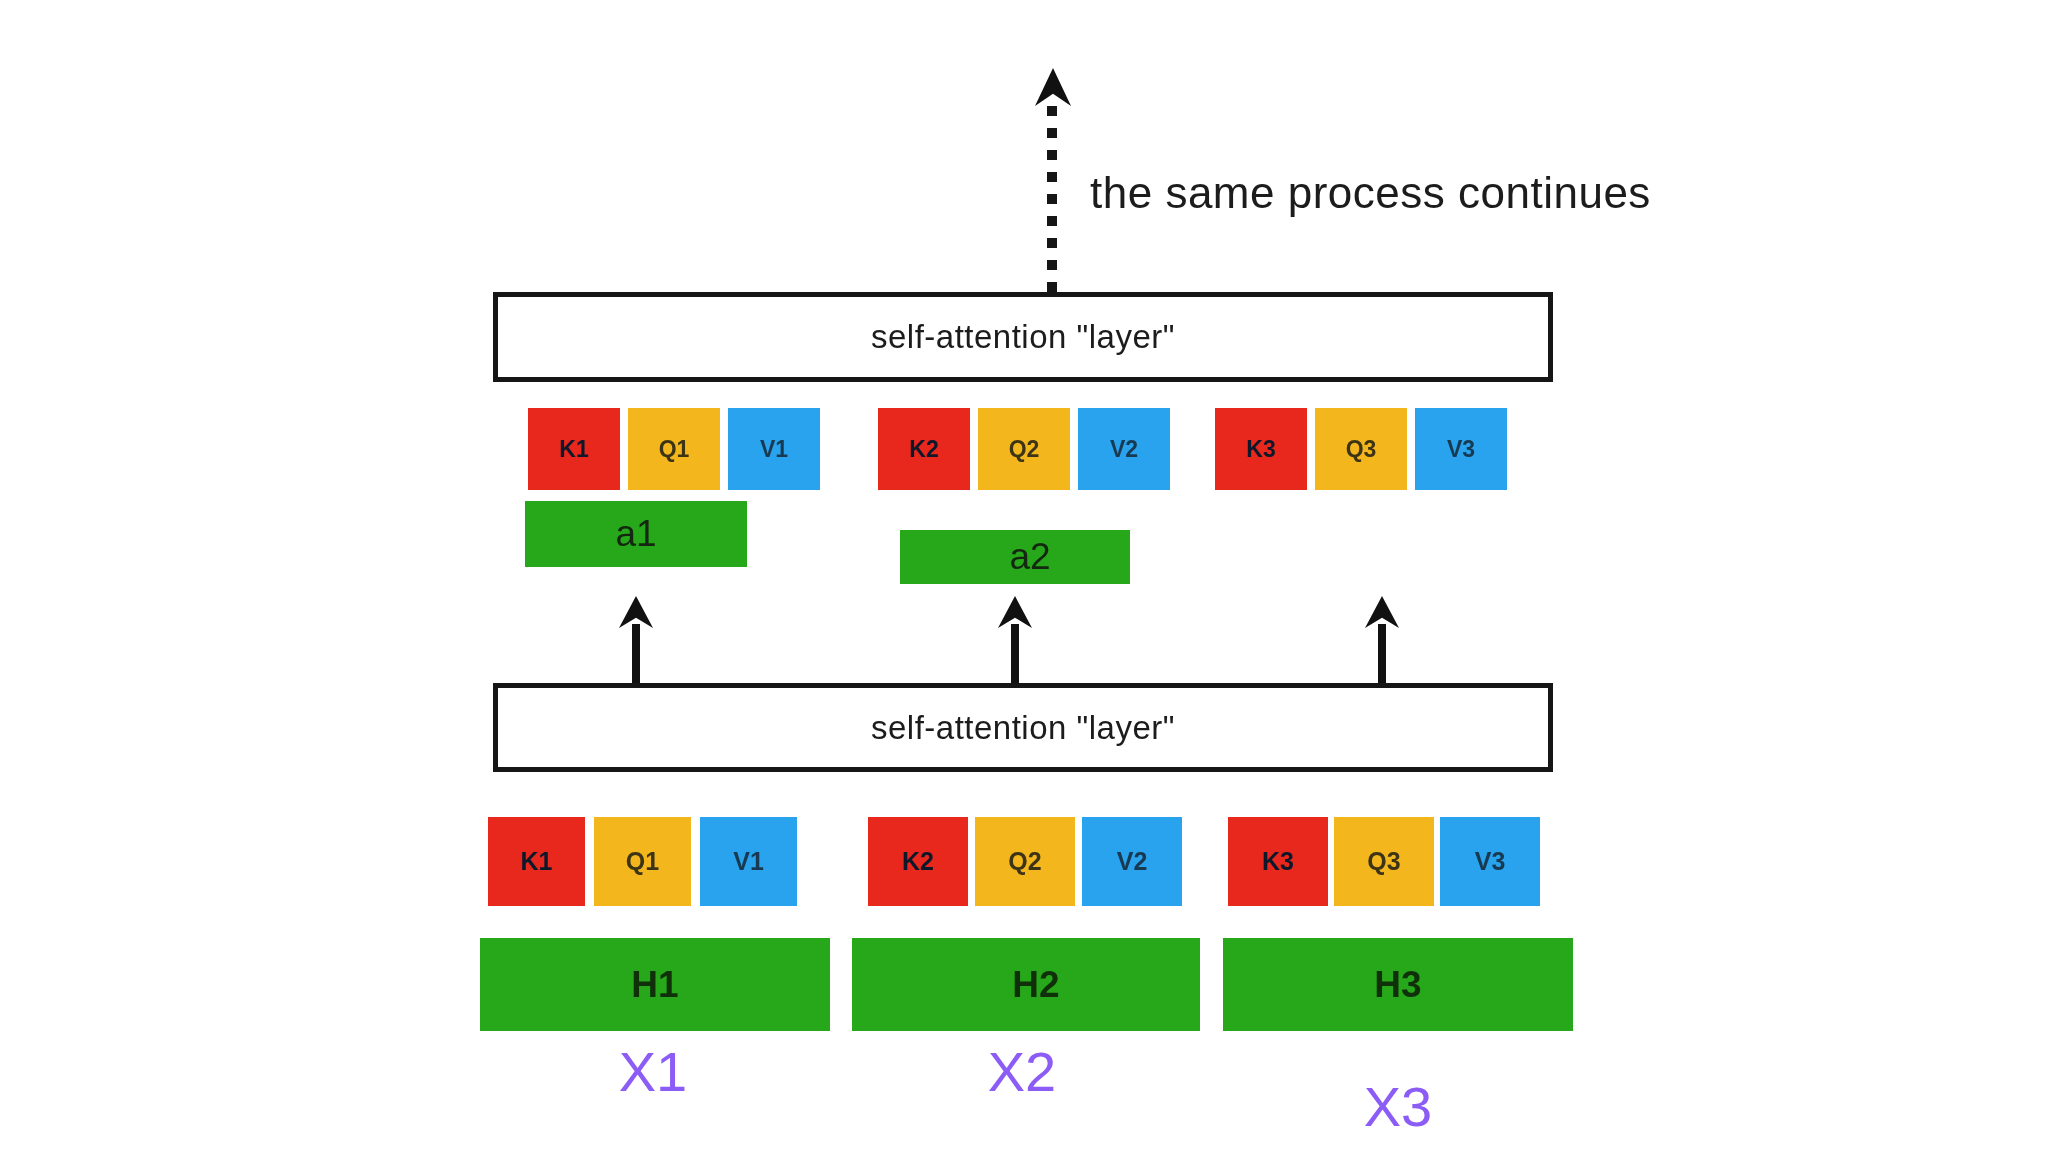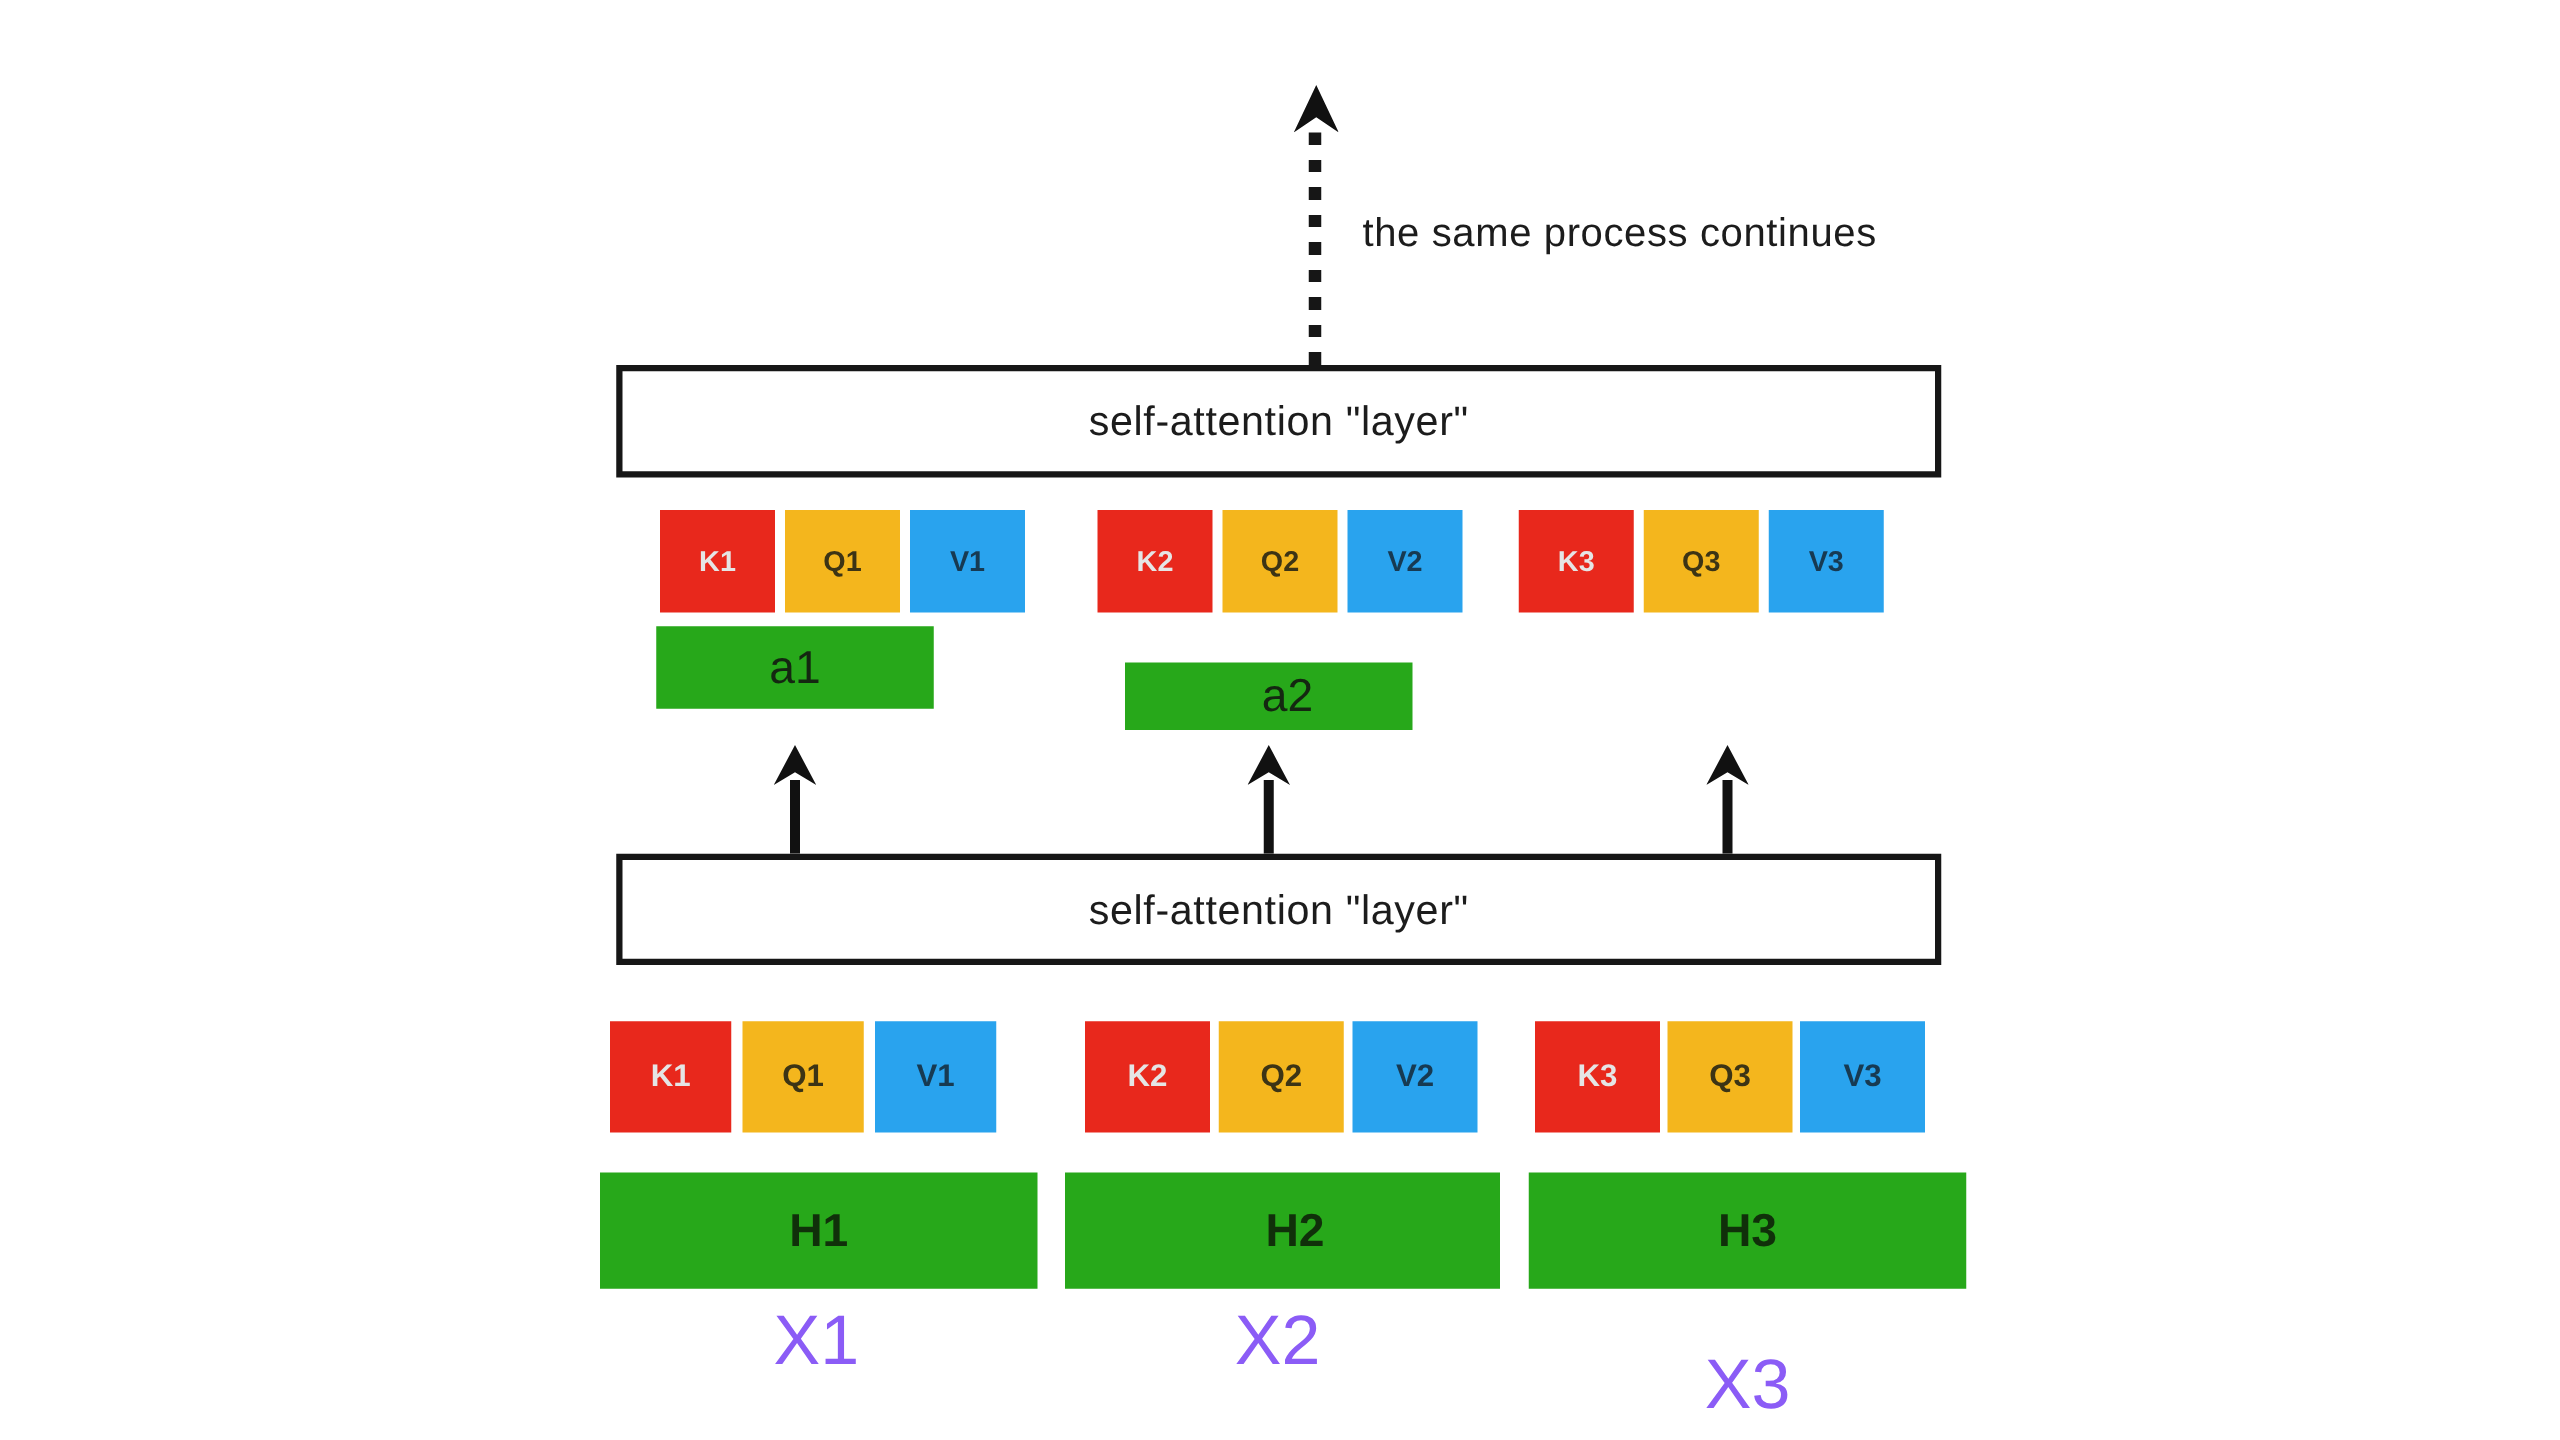--- a/index.html
+++ b/index.html
@@ -18,21 +18,21 @@
     background:#ffffff;
     display:flex;align-items:center;justify-content:center;
     font-size:33px;color:#1c1c1c;letter-spacing:0.5px;
   }
 
   
   .sq{
     display:flex;align-items:center;justify-content:center;
     font-weight:700;
   }
-  .sq.red{background:#e8281c;color:#e5e5e5;}
+  .sq.red{background:#e8281c;color:#0f172a;}
   .sq.yellow{background:#f4b61d;color:#3c3415;}
   .sq.blue{background:#29a3ee;color:#173a52;}
   .sq.top-row{font-size:23px;}
   .sq.bottom-row{font-size:25px;}
 
   
   .green-bar{
     background:#27a81a;
     display:flex;align-items:center;justify-content:center;
     color:#0e2a08;
@@ -46,21 +46,21 @@
     clip-path:polygon(50% 0%, 100% 100%, 50% 68%, 0% 100%);
   }
   .arrow-stem{background:#111111;}
 
   
   .dash-stem{
     background:repeating-linear-gradient(to bottom,#161616 0 10px,transparent 10px 22px);
   }
 
   .caption{
-    font-size:32px;color:#1c1c1c;letter-spacing:0.5px;white-space:nowrap;
+    font-size:44px;color:#1c1c1c;letter-spacing:0.5px;white-space:nowrap;
   }
   .x-label{
     font-size:56px;color:#8b5cf6;text-align:center;line-height:52px;
   }
 </style>
 </head>
 <body>
 
 <div class="canvas">
 

